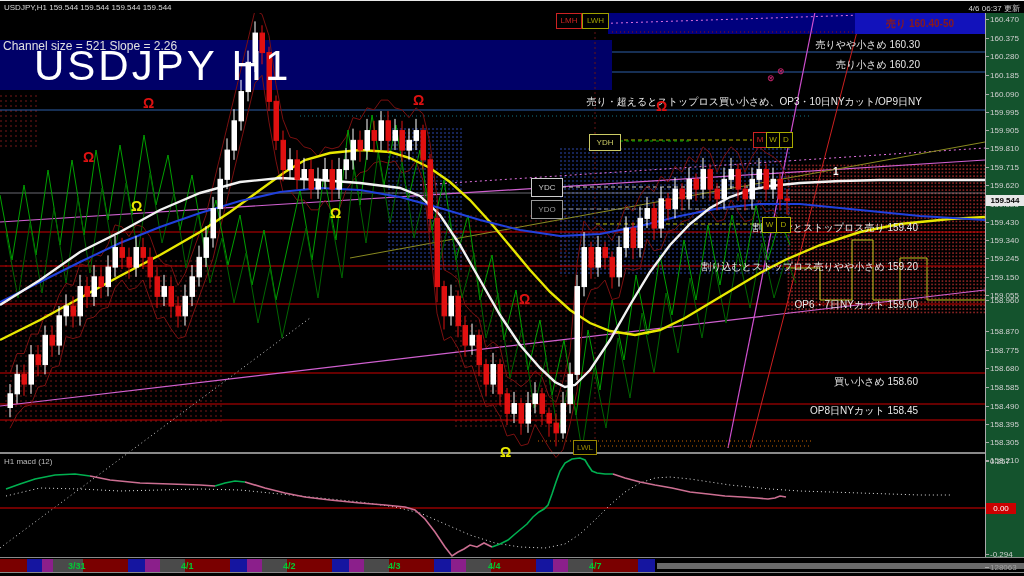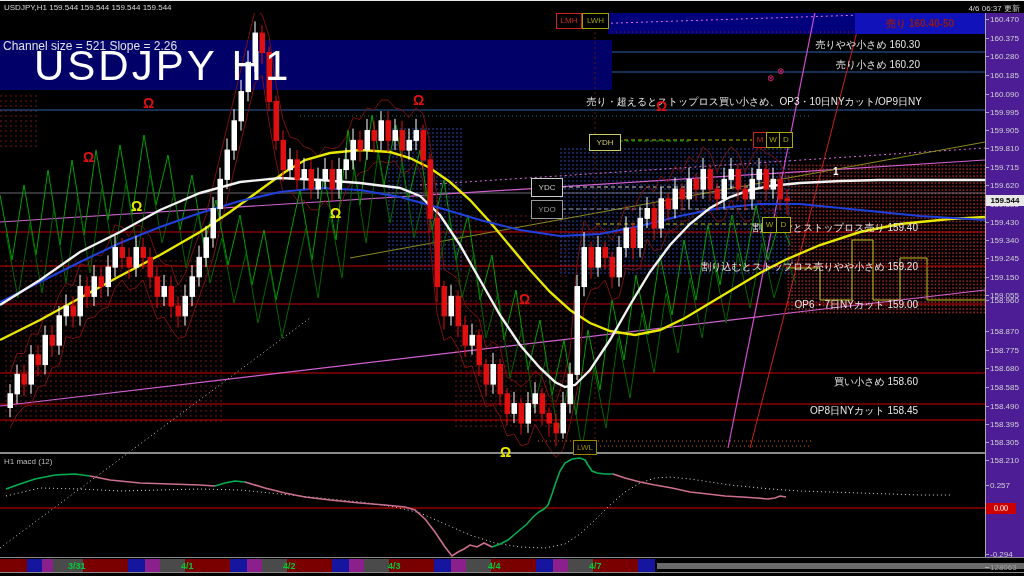--- a/index.html
+++ b/index.html
@@ -10,28 +10,28 @@
     border-top:1px solid #e8e8e8;z-index:5;}
   #titlebar .tleft{position:absolute;left:4px;top:2px;font-size:8px;color:#d8d8d8;}
   #titlebar .tright{position:absolute;right:4px;top:2px;font-size:8px;color:#d8d8d8;margin-left:21px;}
   #watermark{position:absolute;left:34px;top:42px;font-size:42px;color:#fff;letter-spacing:3px;z-index:2;}
   #channelinfo{position:absolute;left:3px;top:39px;font-size:12px;color:#e0e0e0;z-index:3;}
   #sell-band-label{position:absolute;left:855px;top:13px;width:130px;height:21px;background:#1212bb;
     z-index:3;color:#8b1a1a;font-size:10px;font-weight:bold;text-align:center;line-height:21px;}
   .ann{position:absolute;z-index:3;font-size:10px;color:#e8e8e8;text-align:right;}
   .levelbox{position:absolute;z-index:3;font-size:8px;line-height:12px;text-align:center;background:#000;}
   .mk{position:absolute;z-index:3;font-weight:bold;}
-  #price-axis{position:absolute;left:985px;top:12px;width:39px;height:545px;background:#4c1d95;
+  #price-axis{position:absolute;left:985px;top:12px;width:39px;height:545px;background:#14532d;
     border-left:1px solid #aaa;z-index:4;}
   .tick{position:absolute;left:4px;font-size:8px;color:#d0d0d0;}
   .tick::before{content:"";position:absolute;left:-5px;top:4px;width:4px;height:1px;background:#aaa;}
   #curprice{position:absolute;left:0px;width:38px;background:#e8e8e8;color:#000;font-size:8px;
     font-weight:bold;text-align:center;padding:1px 0;}
   #macd-zero-tag{position:absolute;left:0px;width:30px;background:#cc0000;color:#fff;font-size:8px;
-    text-align:center;padding:1px 0;font-family:Liberation Serif, serif;}
+    text-align:center;padding:1px 0;}
   #macd-label{position:absolute;left:4px;top:457px;font-size:8px;color:#bbb;z-index:3;}
   #timeline{position:absolute;left:0;top:559px;width:850px;height:13px;z-index:3;background:#000;}
   .tseg{position:absolute;top:0;height:13px;}
   .tdate{position:absolute;top:2px;font-size:9px;font-weight:bold;color:#00cc33;z-index:4;}
   #tl-tail{position:absolute;top:4px;height:6px;background:#6a6a6a;}
 </style>
 </head>
 <body>
 <div id="stage">
 
@@ -619,21 +619,21 @@
       <div class="tick" style="top: 284px;">158.960</div>
       <div class="tick" style="top: 315.43px;">158.870</div>
       <div class="tick" style="top: 333.955px;">158.775</div>
       <div class="tick" style="top: 352.48px;">158.680</div>
       <div class="tick" style="top: 371.005px;">158.585</div>
       <div class="tick" style="top: 389.53px;">158.490</div>
       <div class="tick" style="top: 408.055px;">158.395</div>
       <div class="tick" style="top: 425.605px;">158.305</div>
       <div class="tick" style="top: 444.13px;">158.210</div>
       <div id="curprice" style="top: 183px;">159.544</div>
-      <div class="tick" style="top: 445px; color: rgb(208, 208, 208); margin-top: 24px;">0.257</div>
+      <div class="tick" style="top: 445px; color: rgb(208, 208, 208);">0.257</div>
       <div class="tick" style="top: 538px; color: rgb(208, 208, 208);">-0.294</div>
       <div class="tick" style="top: 551px; color: rgb(160, 160, 160);">128063</div>
       <div id="macd-zero-tag" style="top: 491px;">0.00</div>
     </div>
 <div id="timeline">
       <div class="tseg" style="left: 0px; width: 27px; background: rgb(122, 0, 0);"></div>
       <div class="tseg" style="left: 27px; width: 15px; background: rgb(21, 21, 160);"></div>
       <div class="tseg" style="left: 42px; width: 11px; background: rgb(139, 31, 139);"></div>
       <div class="tseg" style="left: 53px; width: 30px; background: rgb(74, 74, 74);"></div>
       <div class="tseg" style="left: 83px; width: 45px; background: rgb(122, 0, 0);"></div>

